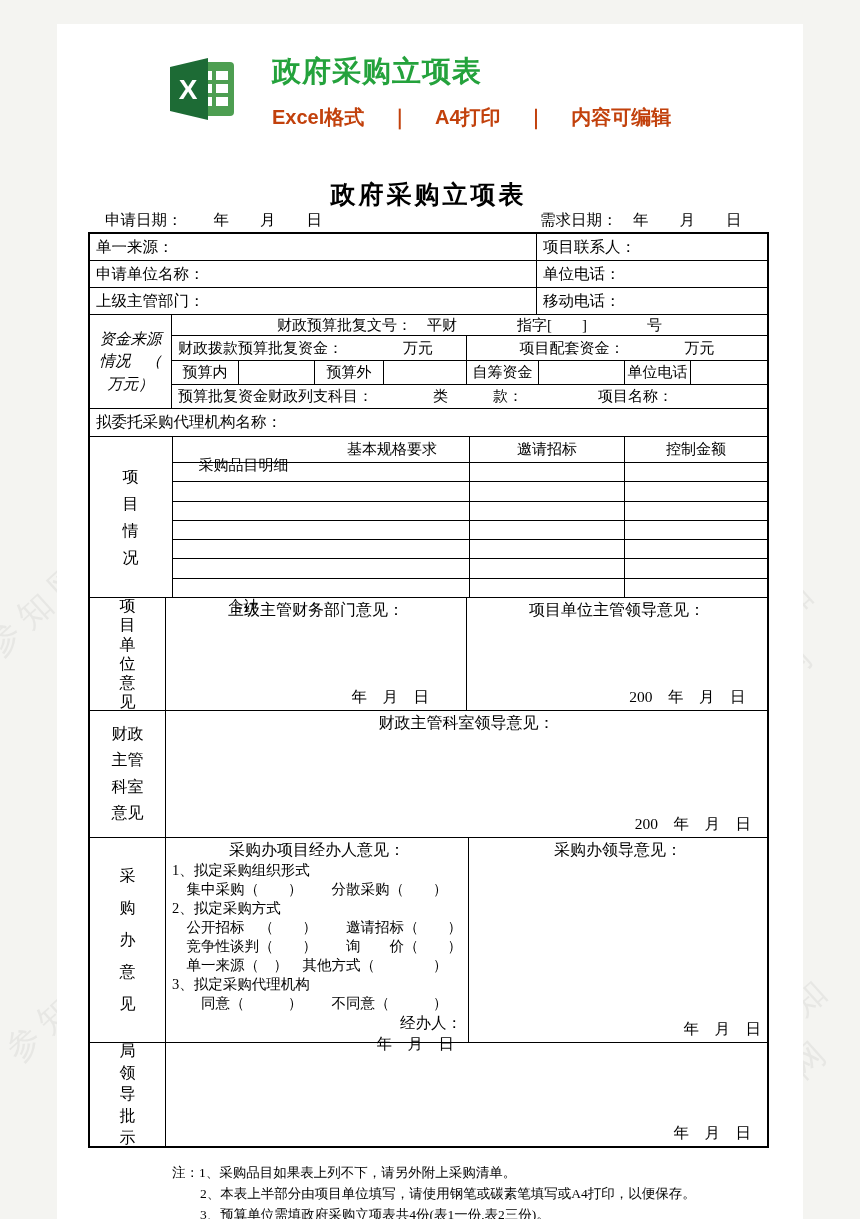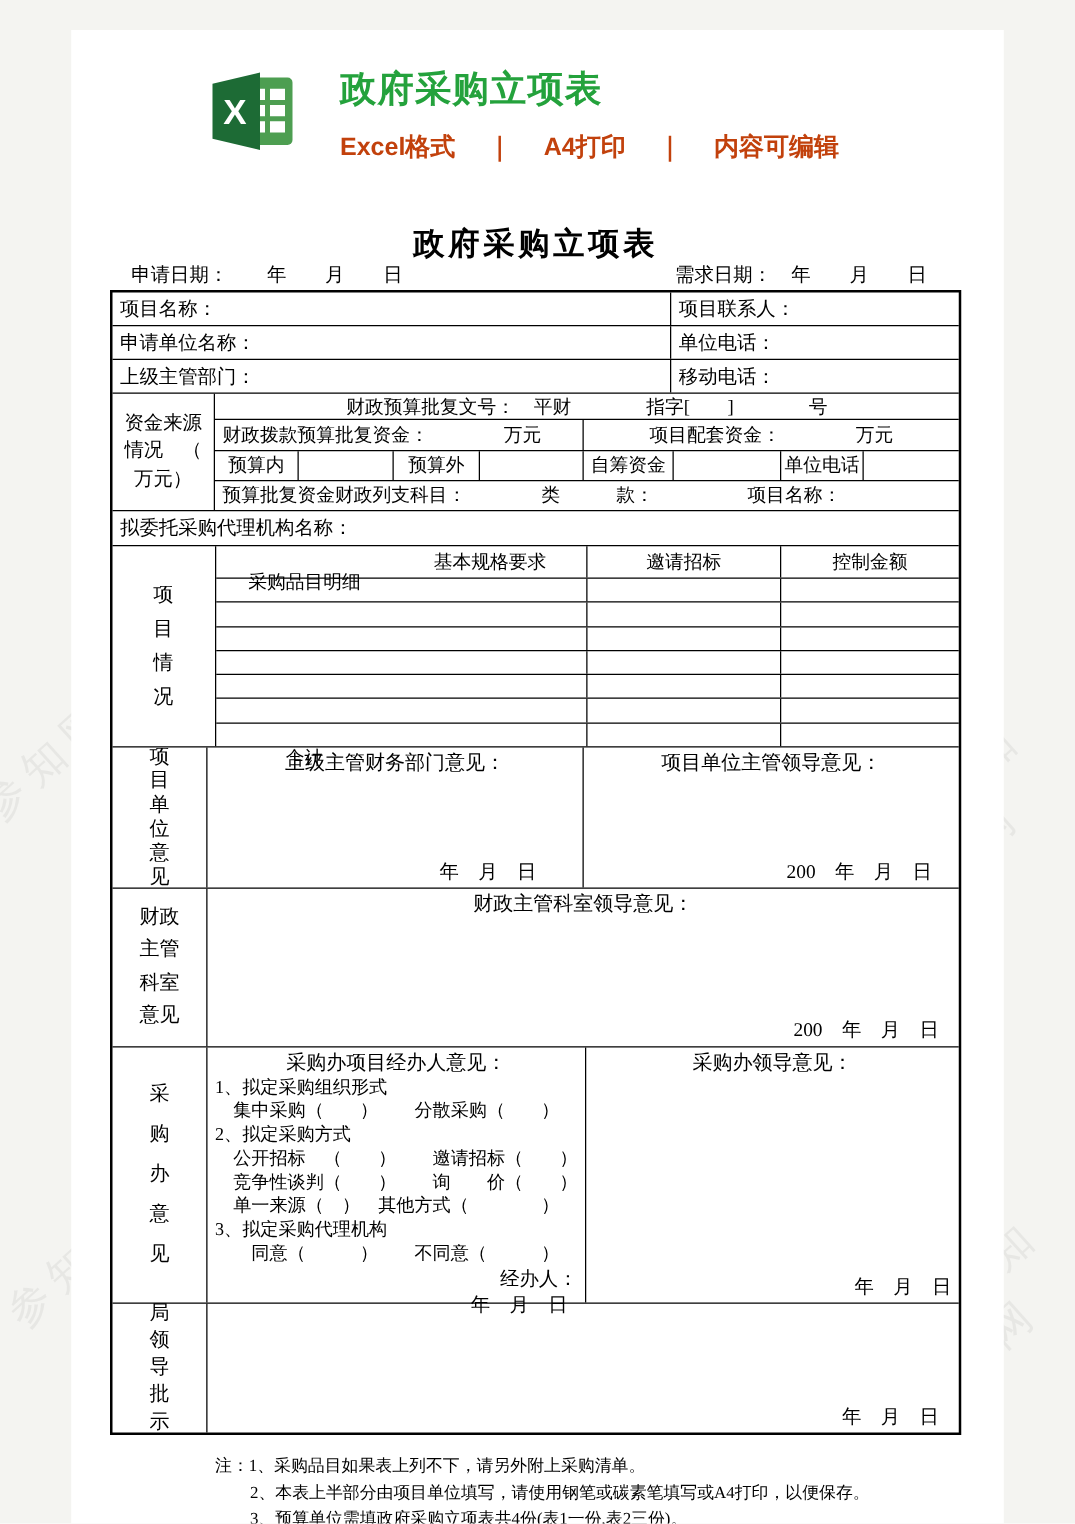--- a/index.html
+++ b/index.html
@@ -36,21 +36,21 @@
   .srow:last-child { border-bottom:none; }
   .center { display:flex; align-items:center; justify-content:center; text-align:center; white-space:pre; }
   .vmid { display:flex; align-items:center; white-space:pre; }
 
   
   .a-row { height:27px; font-size:15.5px; }
   .a-left { flex:0 0 447px; }
   .a-right { flex:1; }
 
   
-  .b-head { flex:0 0 82px; font-size:15.5px; line-height:1.45; }
+  .b-head { flex:0 0 82px; font-size:15.5px; line-height:1.45;font-style:italic; }
   .b-r1 { height:21px; }
   .b-r2 { height:25px; }
   .b-r3 { height:24px; }
   .b-r4 { height:23px; }
 
   
   .c-row { height:28px; font-size:15.5px; }
 
   
   .d-head { flex:0 0 83px; font-size:16px; line-height:1.7; letter-spacing:1px; }
@@ -125,21 +125,21 @@
       <div class="form-title">政府采购立项表</div>
 
       <div class="date-row">
         <span class="dl">申请日期：　　年　　月　　日</span>
         <span class="dr">需求日期：　年　　月　　日</span>
       </div>
 
       <div class="tbl">
 
         <div class="row a-row">
-          <div class="c a-left vmid">项目名称：</div>
+          <div class="c a-left vmid">单一来源：</div>
           <div class="c a-right last vmid">项目联系人：</div>
         </div>
         <div class="row a-row">
           <div class="c a-left vmid">申请单位名称：</div>
           <div class="c a-right last vmid">单位电话：</div>
         </div>
         <div class="row a-row">
           <div class="c a-left vmid">上级主管部门：</div>
           <div class="c a-right last vmid">移动电话：</div>
         </div>

